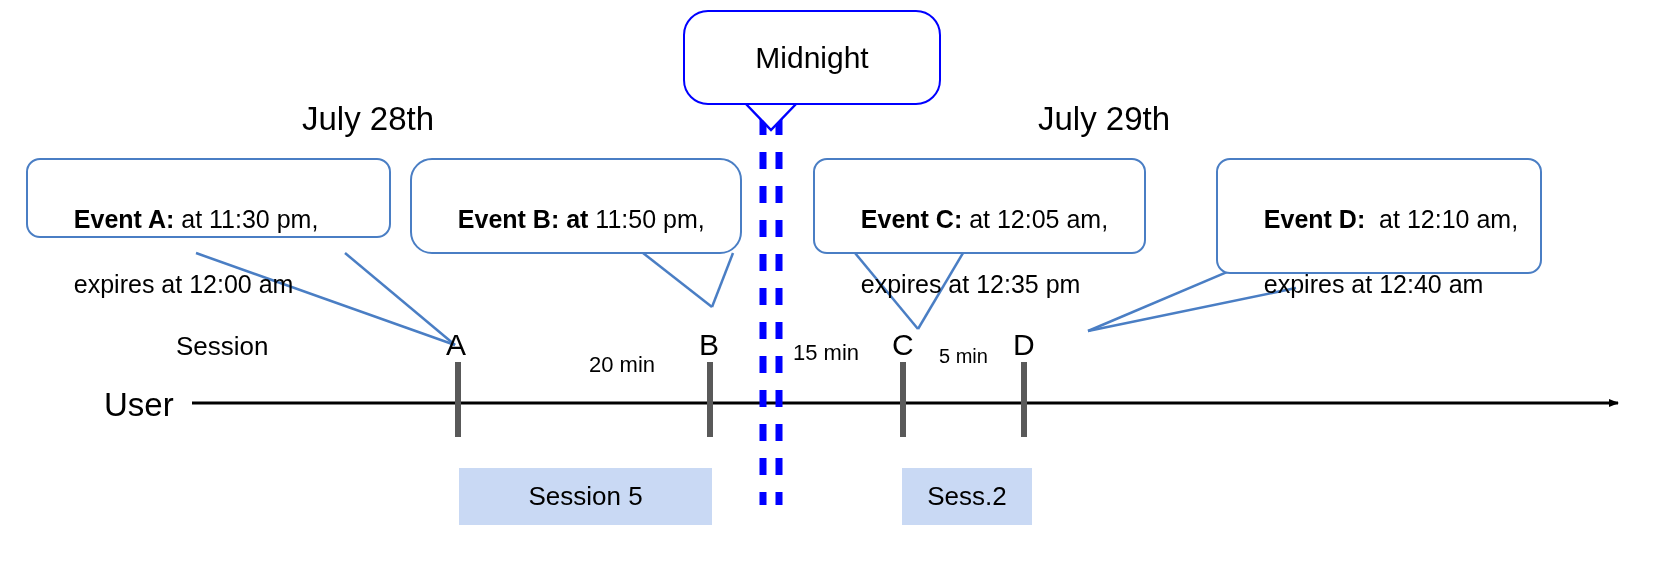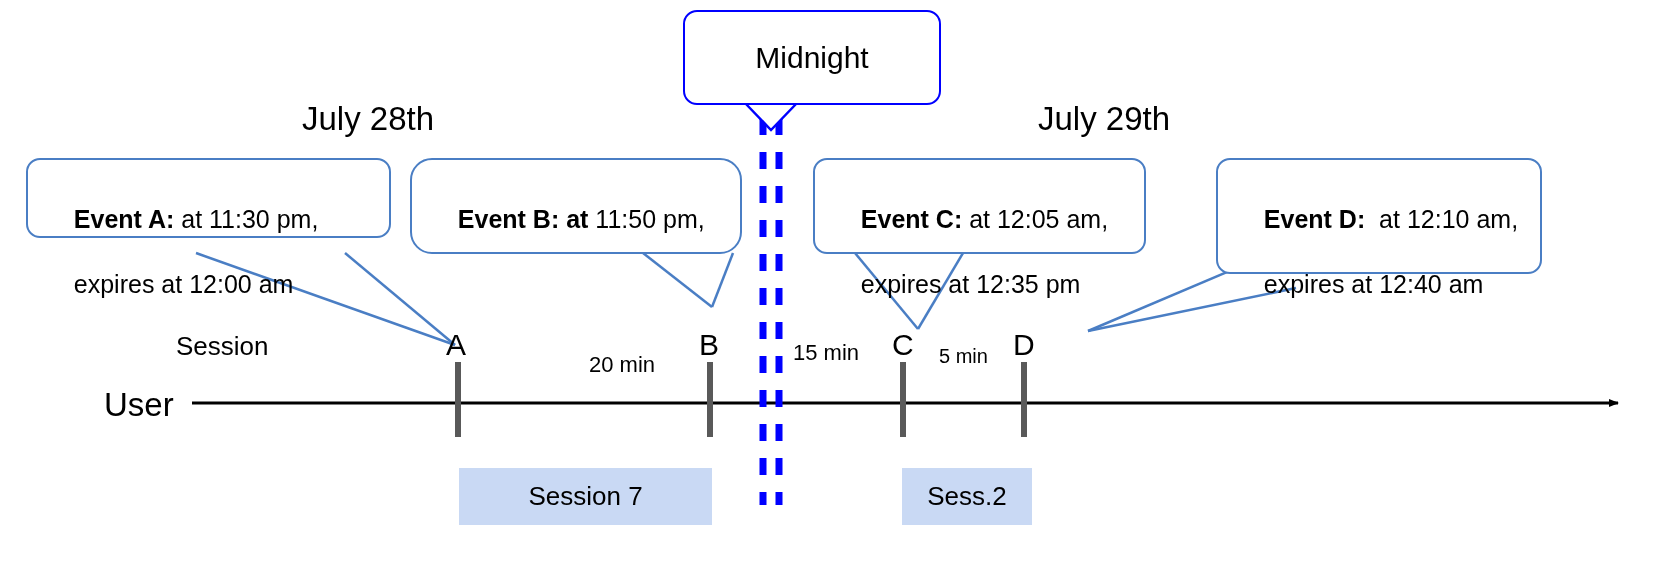--- a/index.html
+++ b/index.html
@@ -41,21 +41,21 @@
     color: #000000;
     white-space: pre;
   }
   .callout b { font-weight: bold; }
 
   .midnight-box {
     position: absolute;
     box-sizing: border-box;
     background: #ffffff;
     border: 2.5px solid #0000ff;
-    border-radius: 14px;
+    border-radius: 25px;
     font-size: 30px;
     color: #000000;
     display: flex;
     align-items: center;
     justify-content: center;
   }
 
   
   .day-label {
     position: absolute;
@@ -180,19 +180,19 @@
   <div class="event-letter" style="left:446px; top:328px;">A</div>
   <div class="event-letter" style="left:699px; top:328px;">B</div>
   <div class="event-letter" style="left:892px; top:328px;">C</div>
   <div class="event-letter" style="left:1013px; top:328px;">D</div>
 
   <div class="gap-label" style="left:589px; top:352px;">20 min</div>
   <div class="gap-label" style="left:793px; top:340px;">15 min</div>
   <div class="gap-label small" style="left:939px; top:345px;">5 min</div>
 
   <div class="session-box" style="left:459px; top:468px; width:253px; height:57px;">
-    <span>Session 7</span>
+    <span>Session 5</span>
   </div>
   <div class="session-box" style="left:902px; top:468px; width:130px; height:57px;">
     <span>Sess.2</span>
   </div>
 
 </div>
 
 </body></html>

